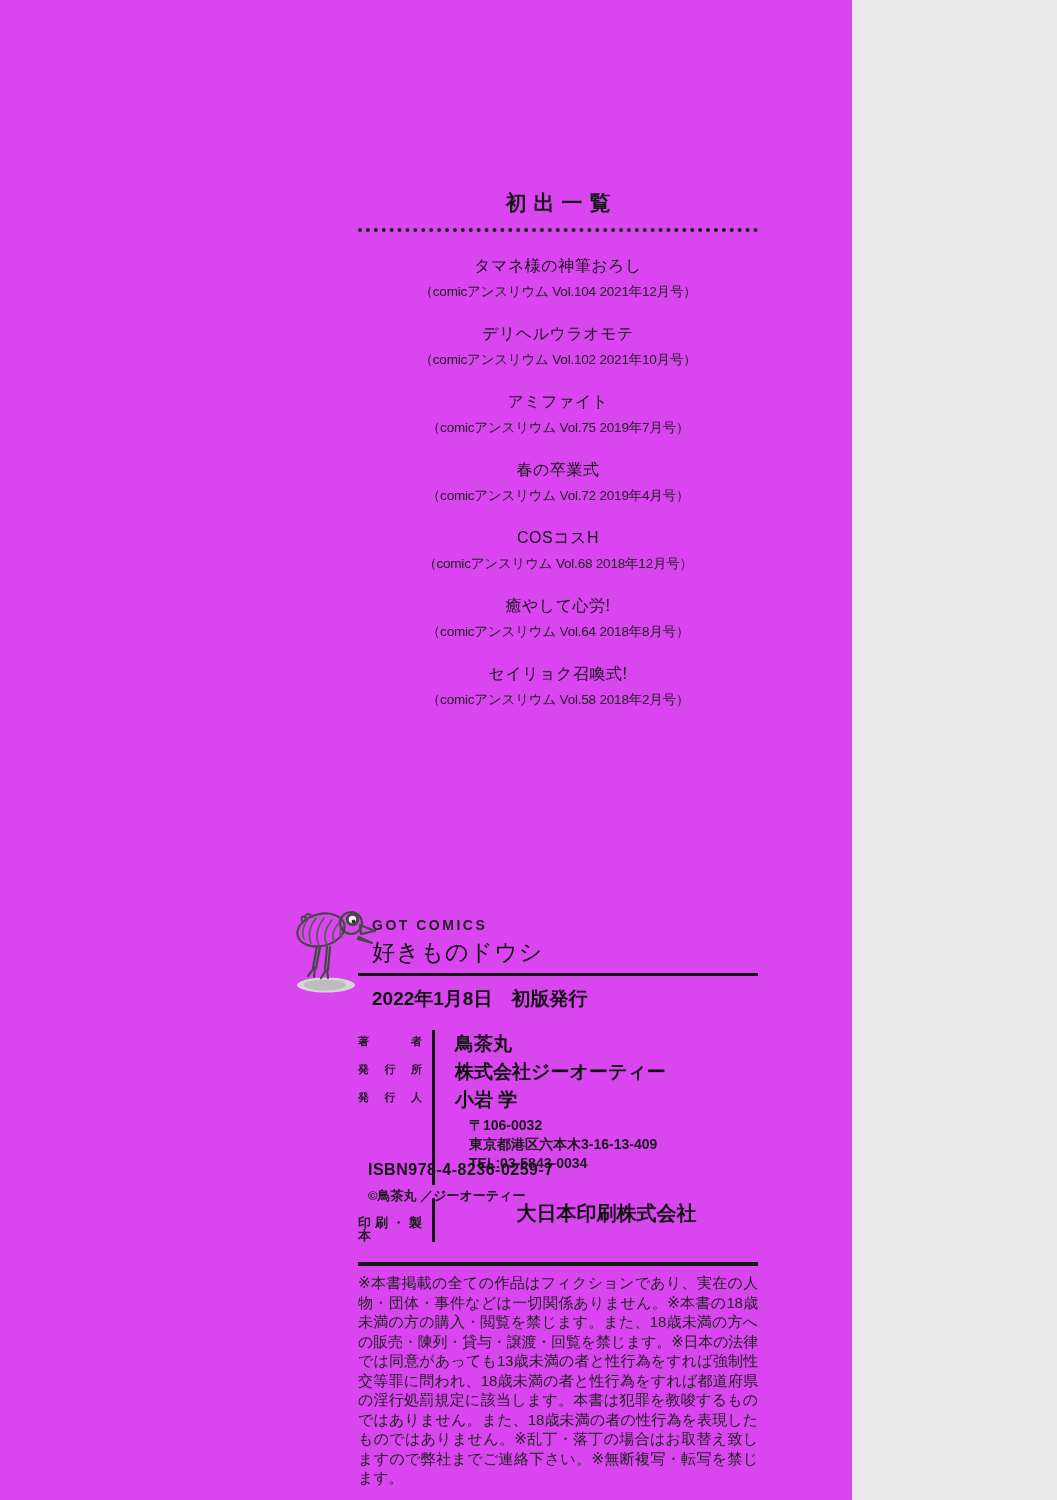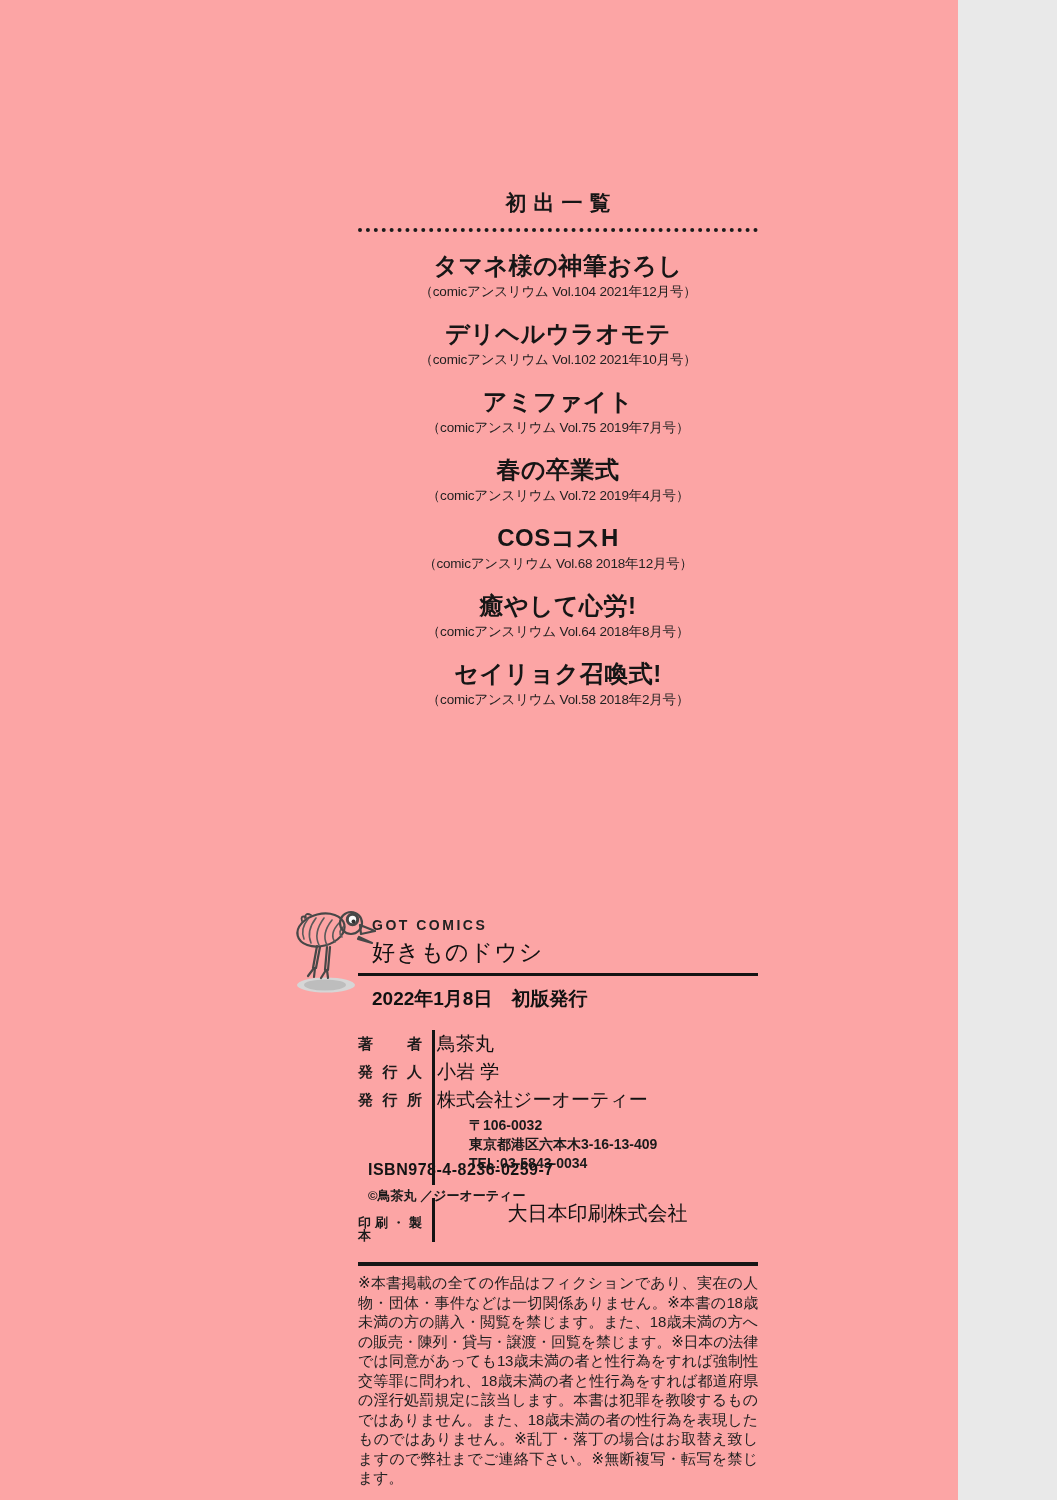--- a/index.html
+++ b/index.html
@@ -3,23 +3,23 @@
 <meta charset="utf-8">
 <style>
   html,body{margin:0;padding:0;}
   body{
     background:#e9e9e9;
     font-family:"Liberation Sans","DejaVu Sans",sans-serif;
     -webkit-font-smoothing:antialiased;
   }
   .page{
     position:relative;
-    width:958px;
+    width:852px;
     height:1500px;
-    background:#fca5a5;
+    background:#d946ef;
     overflow:hidden;
     color:#1a1a1a;
   }
   .col{
     position:absolute;
     left:358px;
     width:400px;
   }
 
   
@@ -34,22 +34,22 @@
     line-height:30px;
     color:#161616;
   }
   .dotted-rule{
     height:0;
     border-top:4px dotted #1c1c1c;
     margin-bottom:21px;
   }
   .entry{text-align:center; margin-bottom:19px;}
   .entry-title{
-    font-size:24px;
-    font-weight:bold;
+    font-size:16px;
+    font-weight:normal;
     line-height:26px;
     letter-spacing:0.5px;
     color:#161616;
   }
   .entry-source{
     font-size:13.5px;
     line-height:21px;
     margin-top:2px;
     color:#1f1f1f;
     letter-spacing:-0.2px;
@@ -91,35 +91,35 @@
     line-height:24px;
     color:#111;
   }
 
   
   .credits{top:1030px;}
   .credit-row{display:flex;align-items:stretch;}
   .credit-label{
     width:64px;
     flex:none;
-    font-size:15px;
+    font-size:11px;
     font-weight:bold;
     text-align:justify;
     text-align-last:justify;
     padding-top:6px;
     line-height:1;
     color:#1b1b1b;
   }
   .credit-value{
     flex:1;
     border-left:3px solid #141414;
     margin-left:10px;
-    padding-left:2px;
+    padding-left:20px;
     font-size:19px;
-    font-weight:normal;
+    font-weight:bold;
     line-height:28px;
     color:#111;
   }
   .credit-value.address{
     font-size:14px;
     font-weight:bold;
     line-height:19px;
     padding-top:2px;
     padding-bottom:12px;
     padding-left:34px;
@@ -240,26 +240,26 @@
     <div class="title-rule"></div>
     <div class="edition">2022年1月8日　初版発行</div>
   </section>
 
   <section class="col credits">
     <div class="credit-row">
       <div class="credit-label">著者</div>
       <div class="credit-value">鳥茶丸</div>
     </div>
     <div class="credit-row">
+      <div class="credit-label">発行所</div>
+      <div class="credit-value">株式会社ジーオーティー</div>
+    </div>
+    <div class="credit-row">
       <div class="credit-label">発行人</div>
       <div class="credit-value">小岩 学</div>
-    </div>
-    <div class="credit-row">
-      <div class="credit-label">発行所</div>
-      <div class="credit-value">株式会社ジーオーティー</div>
     </div>
     <div class="credit-row">
       <div class="credit-label"></div>
       <div class="credit-value address">
         <div>〒106-0032</div>
         <div>東京都港区六本木3-16-13-409</div>
         <div>TEL:03-5843-0034</div>
       </div>
     </div>
     <div class="credit-row printing">

